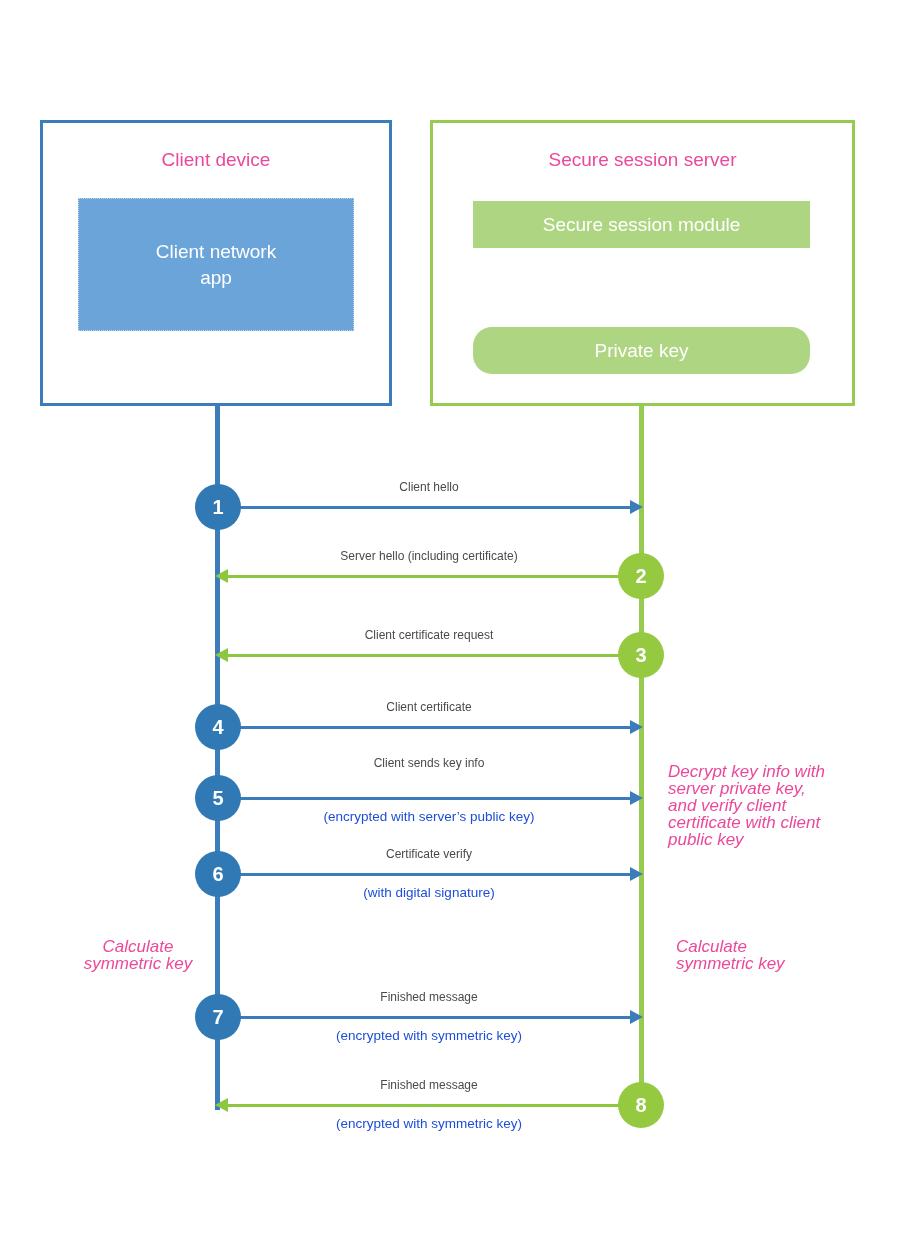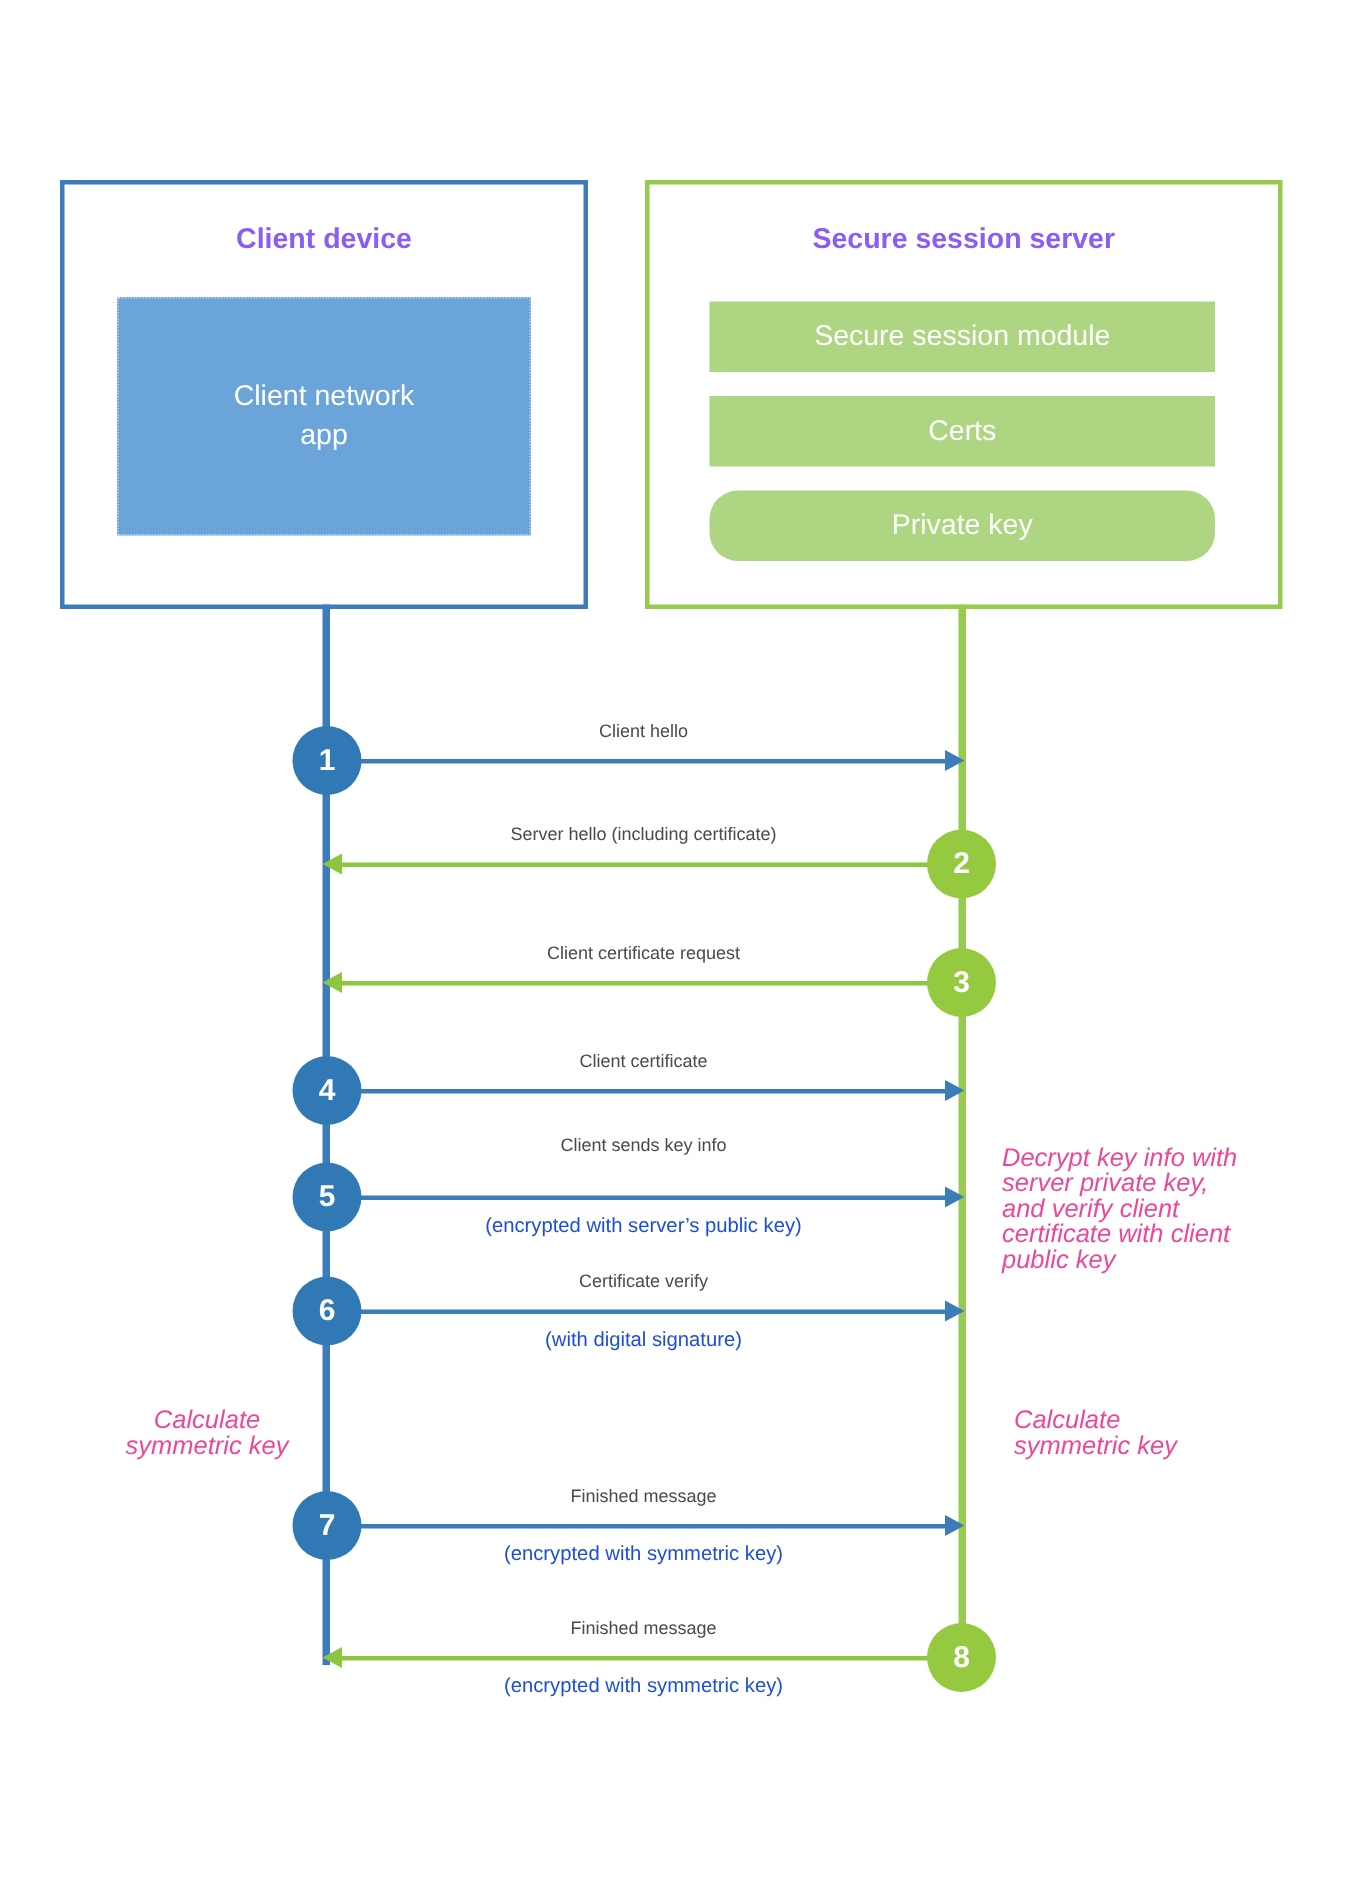--- a/index.html
+++ b/index.html
@@ -52,31 +52,31 @@
     height: 286px;
     border: 3px solid #97cb4f;
   }
   .party-title {
     position: absolute;
     left: 0;
     right: 0;
     top: 26px;
     text-align: center;
     font-size: 19px;
-    font-weight: bold;
-    color: #8b5cf6;
+    font-weight: normal;
+    color: #ec4899;
   }
 
   
   #client-app {
     position: absolute;
     left: 35px;
     top: 75px;
     width: 276px;
-    height: 159px;
+    height: 133px;
     background: #6ba4d8;
     border: 1px dotted #b9d4ec;
     box-sizing: border-box;
     display: flex;
     align-items: center;
     justify-content: center;
   }
   #client-app-label {
     color: #ffffff;
     font-size: 19px;
@@ -208,21 +208,20 @@
   <div class="party-box" id="client-box">
     <div class="party-title">Client device</div>
     <div id="client-app">
       <div id="client-app-label">Client network<br>app</div>
     </div>
   </div>
 
   <div class="party-box" id="server-box">
     <div class="party-title">Secure session server</div>
     <div class="server-bar b0">Secure session module</div>
-    <div class="server-bar b1">Certs</div>
     <div class="server-bar b2">Private key</div>
   </div>
 
   <div class="lifeline" id="client-lifeline"></div>
   <div class="lifeline" id="server-lifeline"></div>
 
   <div id="messages-layer">
       <div class="msg-line blue" style="left: 217px; width: 415px; top: 506px;"></div>
       <div class="arrow-head right blue" style="top: 500px; left: 630px;"></div>
       <div class="msg-label" style="left: 429px; top: 480px;">Client hello</div>

